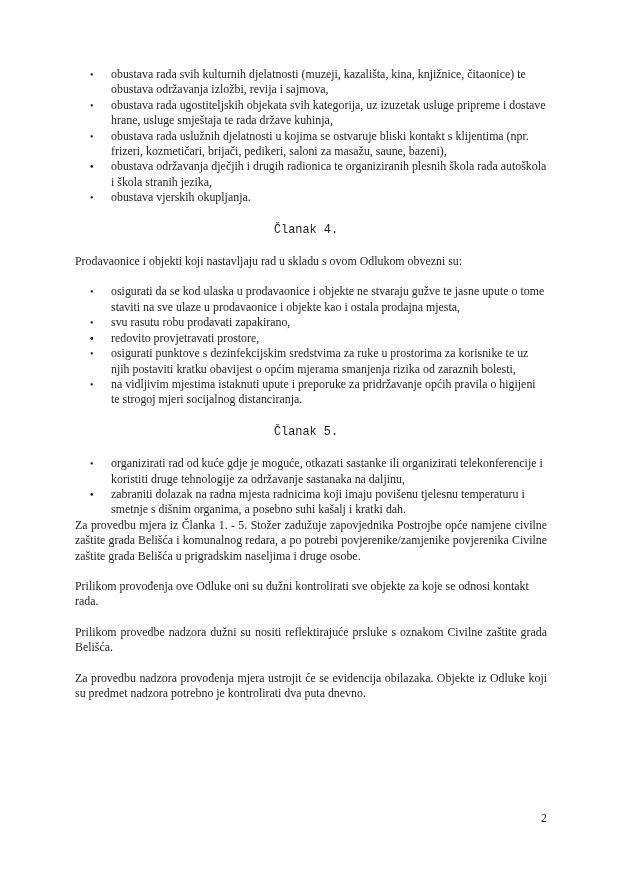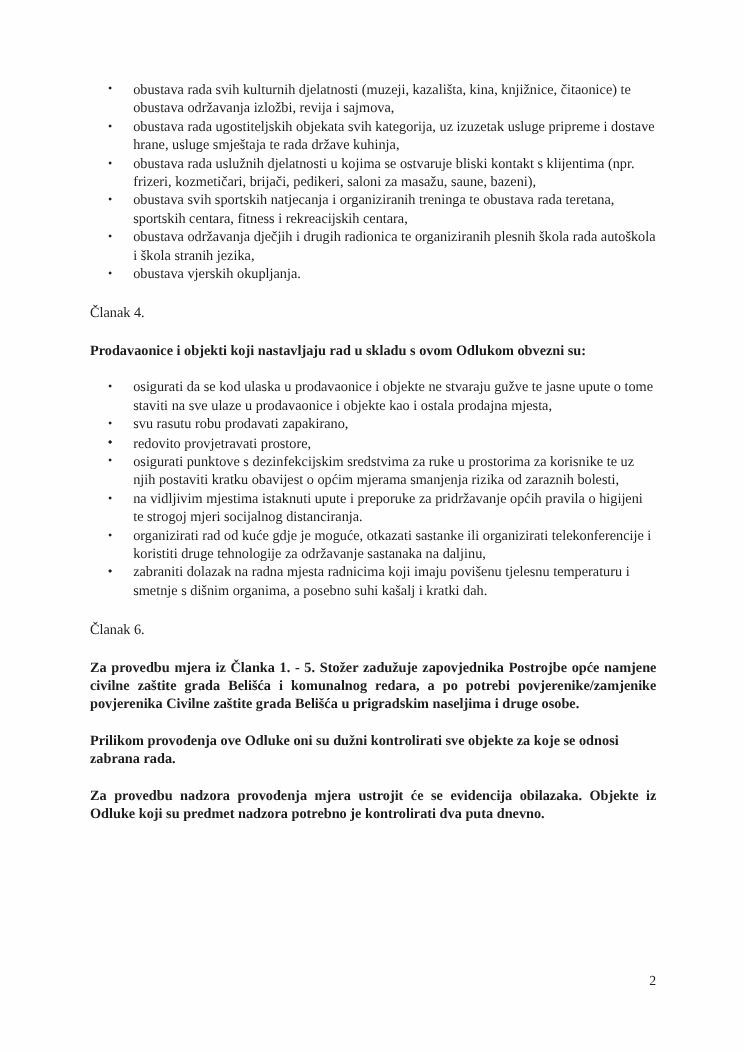--- a/index.html
+++ b/index.html
@@ -4,59 +4,60 @@
 <style>
   html, body { margin: 0; padding: 0; background: #ffffff; }
   body { width: 620px; height: 877px; position: relative; overflow: hidden;
          font-family: "Liberation Serif", "DejaVu Serif", serif; color: #1e1e1e; }
   .page { position: absolute; left: 0; top: 0; width: 620px; height: 877px; background: #fefefe; }
   .content { position: absolute; left: 75px; top: 67px; width: 472px;
              font-size: 11.9px; line-height: 15.4px; }
   ul.blist { list-style: none; margin: 0; padding: 0 0 0 36px; }
   ul.blist li { position: relative; margin: 0; padding: 0; }
   ul.blist li .bullet { position: absolute; left: -21px; top: 0; font-size: 10px; }
-  .heading { margin: 17px 0 16px 0; padding-right: 10px; }
-  .para { margin: 0 0 15px 0; font-weight: bold; }
+  .heading { text-align: center; margin: 17px 0 16px 0; padding-right: 10px; font-family: Liberation Mono, monospace; }
+  .para { margin: 0 0 15px 0; }
   .para.justify { text-align: justify; }
   .para.intro { margin-bottom: 15px; }
   .page-number { position: absolute; left: 541px; top: 812px; font-size: 11.5px; }
 </style>
 </head>
 <body>
 
 <div class="page">
   <div class="content">
 
     <ul class="blist">
       <li><span class="bullet">•</span><span>obustava rada svih kulturnih djelatnosti (muzeji, kazališta, kina, knjižnice, čitaonice) te obustava održavanja izložbi, revija i sajmova,</span></li>
       <li><span class="bullet">•</span><span>obustava rada ugostiteljskih objekata svih kategorija, uz izuzetak usluge pripreme i dostave hrane, usluge smještaja te rada države kuhinja,</span></li>
       <li><span class="bullet">•</span><span>obustava rada uslužnih djelatnosti u kojima se ostvaruje bliski kontakt s klijentima (npr. frizeri, kozmetičari, brijači, pedikeri, saloni za masažu, saune, bazeni),</span></li>
-      <li><span class="bullet">•</span><span>obustava svih sportskih natjecanja i organiziranih treninga te obustava rada teretana, sportskih centara, fitness i rekreacijskih centara,</span></li>
+      <li><span class="bullet">•</span></li>
       <li><span class="bullet">•</span><span>obustava održavanja dječjih i drugih radionica te organiziranih plesnih škola rada autoškola i škola stranih jezika,</span></li>
       <li><span class="bullet">•</span><span>obustava vjerskih okupljanja.</span></li>
     </ul>
 
     <div class="heading">Članak 4.</div>
     <p class="para intro">Prodavaonice i objekti koji nastavljaju rad u skladu s ovom Odlukom obvezni su:</p>
     <ul class="blist">
       <li><span class="bullet">•</span><span>osigurati da se kod ulaska u prodavaonice i objekte ne stvaraju gužve te jasne upute o tome staviti na sve ulaze u prodavaonice i objekte kao i ostala prodajna mjesta,</span></li>
       <li><span class="bullet">•</span><span>svu rasutu robu prodavati zapakirano,</span></li>
       <li><span class="bullet">•</span></li>
       <li><span class="bullet">•</span></li>
       <li><span class="bullet">•</span><span>redovito provjetravati prostore,</span></li>
       <li><span class="bullet">•</span><span>osigurati punktove s dezinfekcijskim sredstvima za ruke u prostorima za korisnike te uz njih postaviti kratku obavijest o općim mjerama smanjenja rizika od zaraznih bolesti,</span></li>
       <li><span class="bullet">•</span><span>na vidljivim mjestima istaknuti upute i preporuke za pridržavanje općih pravila o higijeni te strogoj mjeri socijalnog distanciranja.</span></li>
     </ul>
 
+    <div class="heading">Članak 5.</div>
     <ul class="blist">
       <li><span class="bullet">•</span><span>organizirati rad od kuće gdje je moguće, otkazati sastanke ili organizirati telekonferencije i koristiti druge tehnologije za održavanje sastanaka na daljinu,</span></li>
       <li><span class="bullet">•</span></li>
       <li><span class="bullet">•</span><span>zabraniti dolazak na radna mjesta radnicima koji imaju povišenu tjelesnu temperaturu i smetnje s dišnim organima, a posebno suhi kašalj i kratki dah.</span></li>
     </ul>
 
-    <div class="heading">Članak 6.</div>
     <p class="para justify">Za provedbu mjera iz Članka 1. - 5. Stožer zadužuje zapovjednika Postrojbe opće namjene civilne zaštite grada Belišća i komunalnog redara, a po potrebi povjerenike/zamjenike povjerenika Civilne zaštite grada Belišća u prigradskim naseljima i druge osobe.</p>
-    <p class="para">Prilikom provođenja ove Odluke oni su dužni kontrolirati sve objekte za koje se odnosi zabrana rada.</p>
+    <p class="para">Prilikom provođenja ove Odluke oni su dužni kontrolirati sve objekte za koje se odnosi kontakt rada.</p>
+    <p class="para justify">Prilikom provedbe nadzora dužni su nositi reflektirajuće prsluke s oznakom Civilne zaštite grada Belišća.</p>
     <p class="para justify">Za provedbu nadzora provođenja mjera ustrojit će se evidencija obilazaka. Objekte iz Odluke koji su predmet nadzora potrebno je kontrolirati dva puta dnevno.</p>
   </div>
 
   <div class="page-number">2</div>
 </div>
 
 </body></html>

